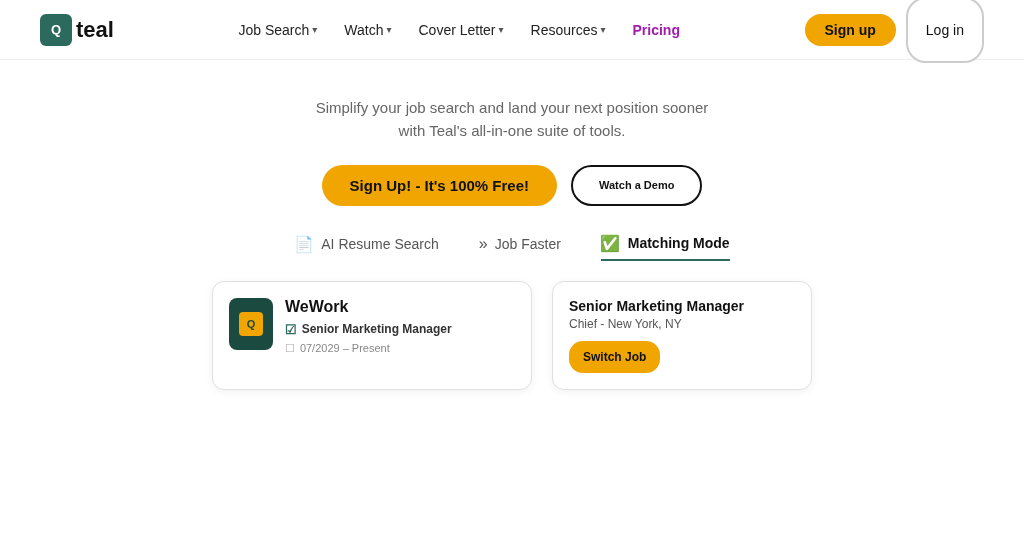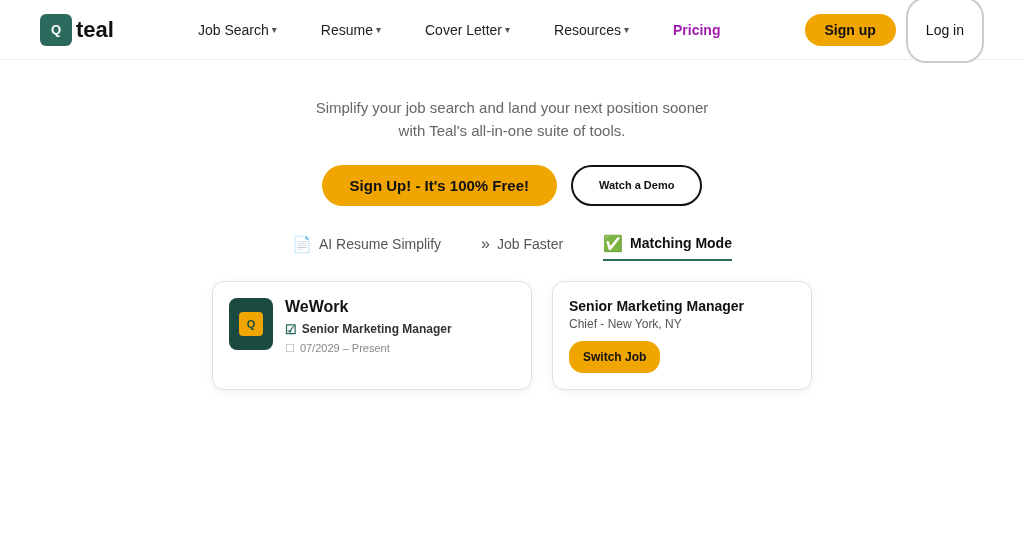--- a/index.html
+++ b/index.html
@@ -11,21 +11,21 @@
       padding: 0 40px; height: 60px; border-bottom: 1px solid #eee;
     }
     .nav-logo {
       display: flex; align-items: center; gap: 4px; font-size: 22px; font-weight: 800; color: #111;
     }
     .logo-icon {
       width: 32px; height: 32px; background: #2d6a5e; border-radius: 6px;
       display: flex; align-items: center; justify-content: center; color: #fff; font-size: 13px; font-weight: 700;
     }
     .nav-links {
-      display: flex; align-items: center; gap: 24px;
+      display: flex; align-items: center; gap: 7px;
     }
     .nav-link {
       display: flex; align-items: center; gap: 3px; padding: 6px 10px;
       font-size: 14px; font-weight: 500; color: #222; cursor: pointer; border-radius: 6px;
       white-space: nowrap;
     }
     .nav-chevron { font-size: 10px; color: #555; }
     .nav-pricing { font-size: 14px; font-weight: 700; color: #a21caf; padding: 6px 10px; cursor: pointer; }
     .nav-actions { display: flex; align-items: center; gap: 10px; }
     .btn-signup {
@@ -122,21 +122,21 @@
     </div>
     <span>teal</span>
   </div>
 
   <div class="nav-links">
     <div class="nav-link">
       <span>Job Search</span>
       <span class="nav-chevron">▾</span>
     </div>
     <div class="nav-link">
-      <span>Resume</span>
+      <span>Watch</span>
       <span class="nav-chevron">▾</span>
     </div>
     <div class="nav-link">
       <span>Cover Letter</span>
       <span class="nav-chevron">▾</span>
     </div>
     <div class="nav-link">
       <span>Resources</span>
       <span class="nav-chevron">▾</span>
     </div>
@@ -154,21 +154,21 @@
 <div class="hero">
   <p class="hero-subtitle">Simplify your job search and land your next position sooner with Teal's all-in-one suite of tools.</p>
   <div class="hero-buttons">
     <button class="btn-cta">Sign Up! - It's 100% Free!</button>
     <button class="btn-demo">Watch a Demo</button>
   </div>
 
   <div class="feature-tabs">
     <div class="feature-tab">
       <span class="tab-icon">📄</span>
-      <span>AI Resume Simplify</span>
+      <span>AI Resume Search</span>
     </div>
     <div class="feature-tab">
       <span class="tab-icon">»</span>
       <span>Job Faster</span>
     </div>
     <div class="feature-tab active">
       <span class="tab-icon">✅</span>
       <span>Matching Mode</span>
     </div>
   </div>

